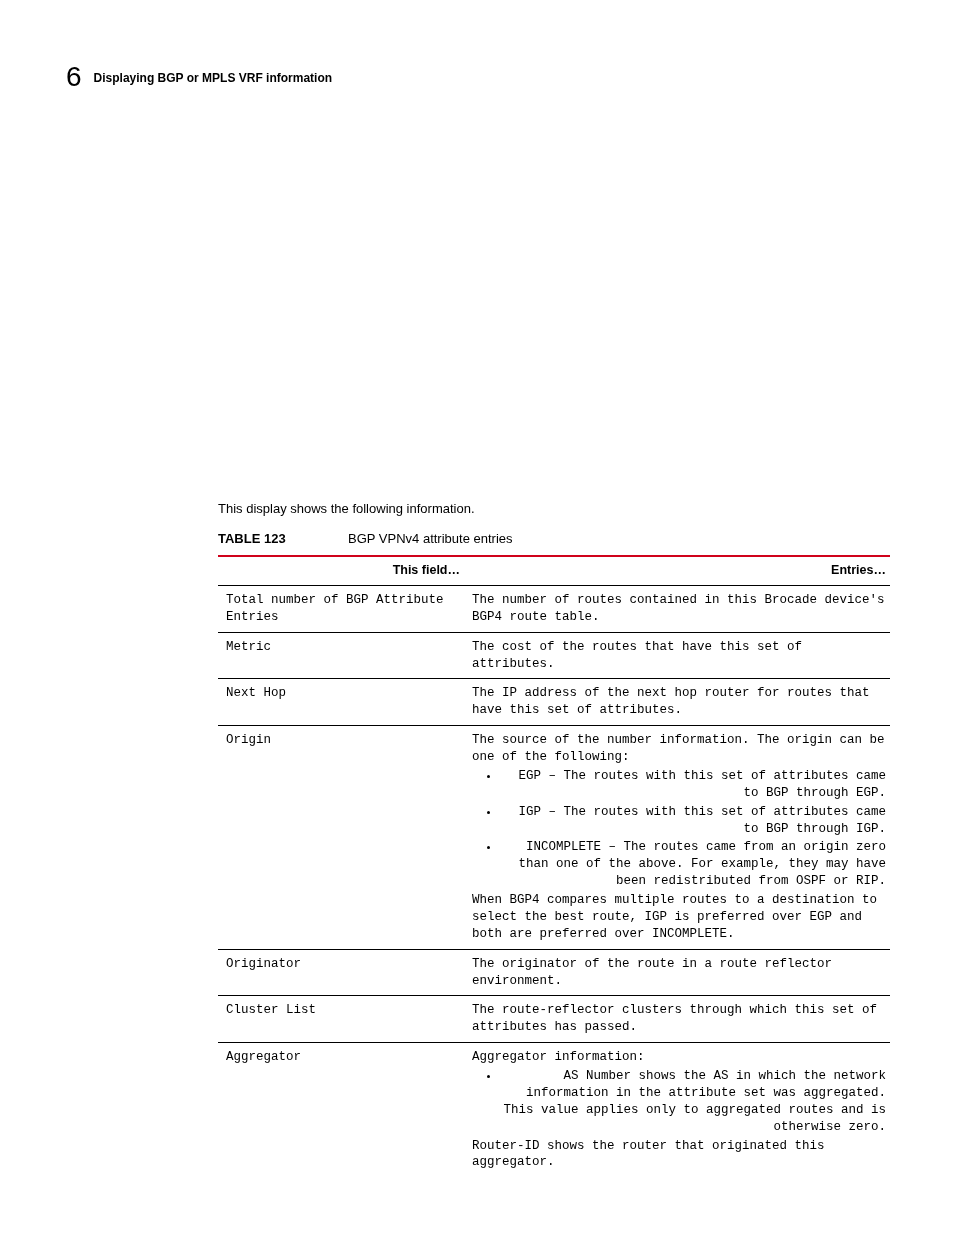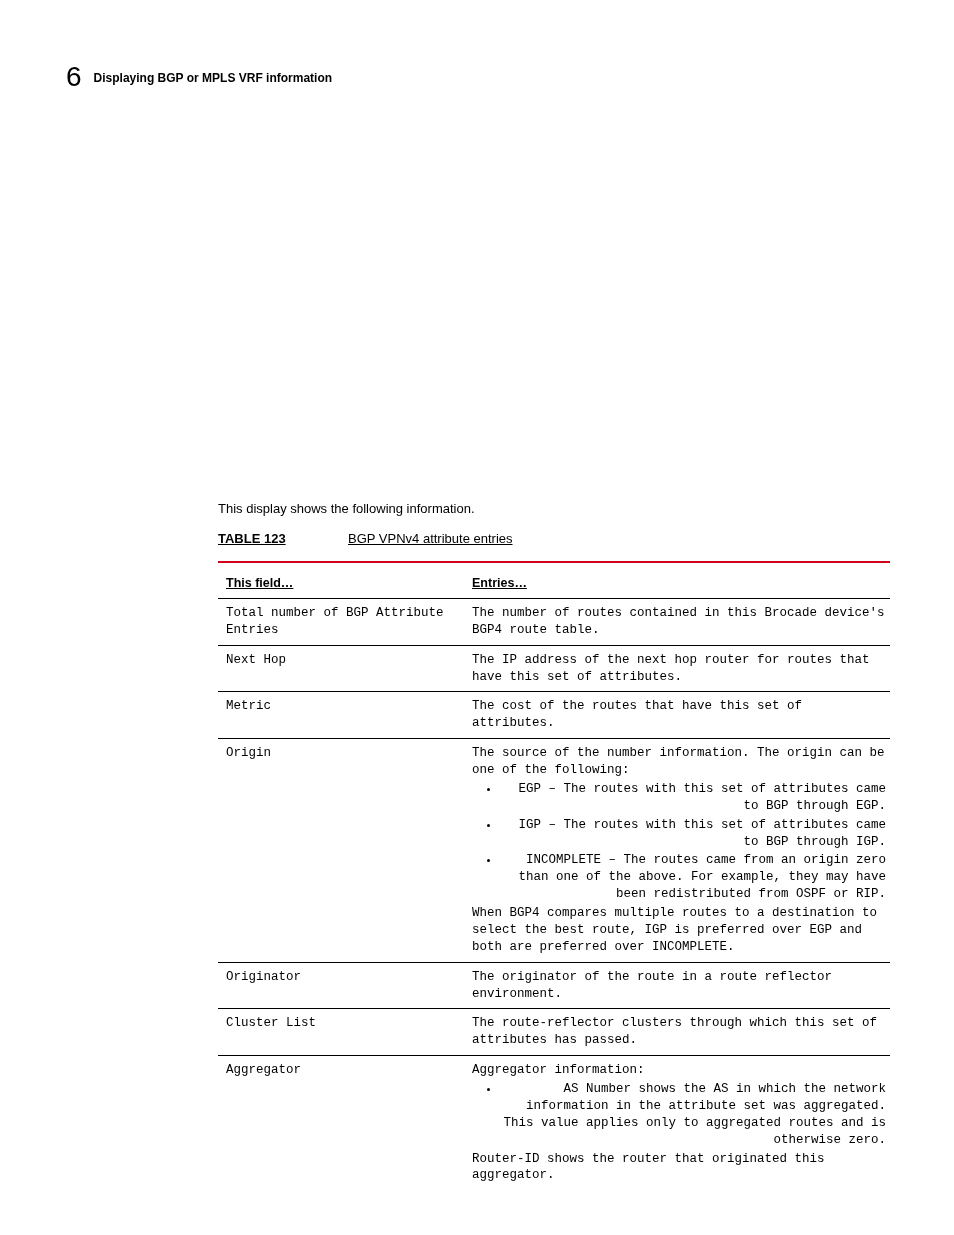--- a/index.html
+++ b/index.html
@@ -43,46 +43,44 @@
     left: 218px;
     width: 672px;
   }
   .intro {
     font-size: 13px;
     margin-bottom: 12px;
   }
   .table-caption {
     display: flex;
     align-items: baseline;
-    margin-bottom: 14px;
+    margin-bottom: 8px;
     font-size: 13px;
-    text-decoration: underline;
   }
   .table-num {
     font-weight: 700;
     width: 130px;
   }
   .table-title {
     font-weight: 400;
   }
   .rule-thick {
     border-top: 2px solid #d0021b;
     margin: 0;
   }
   table {
     width: 100%;
     border-collapse: collapse;
     font-size: 12.5px;
   }
   th {
-    text-align: left;
+    text-align: right;
     font-weight: 700;
-    padding: 12px 4px 6px 8px;
+    padding: 5px 4px 6px 8px;
     border-bottom: 1px solid #000;
-    text-decoration: underline;
   }
   td {
     vertical-align: top;
     padding: 6px 4px 6px 8px;
     border-bottom: 1px solid #000;
     font-family: Liberation Mono, monospace;
   }
   tr.last td {
     border-bottom: none;
   }
@@ -125,26 +123,26 @@
           <th class="col-field">This field…</th>
           <th class="col-disp">Entries…</th>
         </tr>
       </thead>
       <tbody>
         <tr>
           <td>Total number of BGP Attribute Entries</td>
           <td>The number of routes contained in this Brocade device's BGP4 route table.</td>
         </tr>
         <tr>
+          <td>Metric</td>
+          <td>The cost of the routes that have this set of attributes.</td>
+        </tr>
+        <tr>
           <td>Next Hop</td>
           <td>The IP address of the next hop router for routes that have this set of attributes.</td>
-        </tr>
-        <tr>
-          <td>Metric</td>
-          <td>The cost of the routes that have this set of attributes.</td>
         </tr>
         <tr>
           <td>Origin</td>
           <td>
             <div>The source of the number information. The origin can be one of the following:</div>
             <ul class="bullets">
               <li>EGP – The routes with this set of attributes came to BGP through EGP.</li>
               <li>IGP – The routes with this set of attributes came to BGP through IGP.</li>
               <li>INCOMPLETE – The routes came from an origin zero than one of the above. For example, they may have been redistributed from OSPF or RIP.</li>
             </ul>

